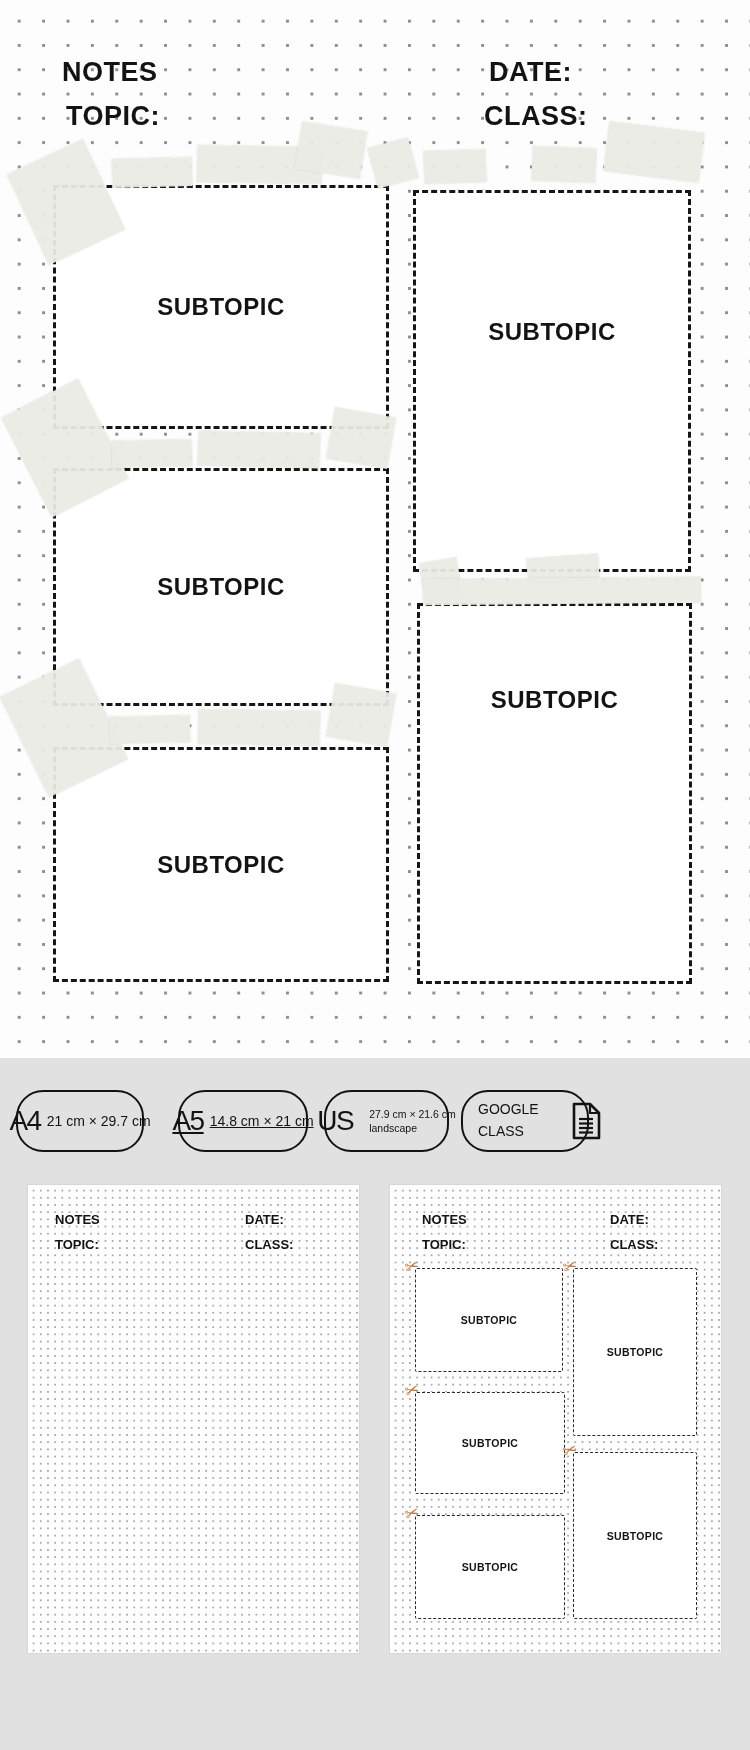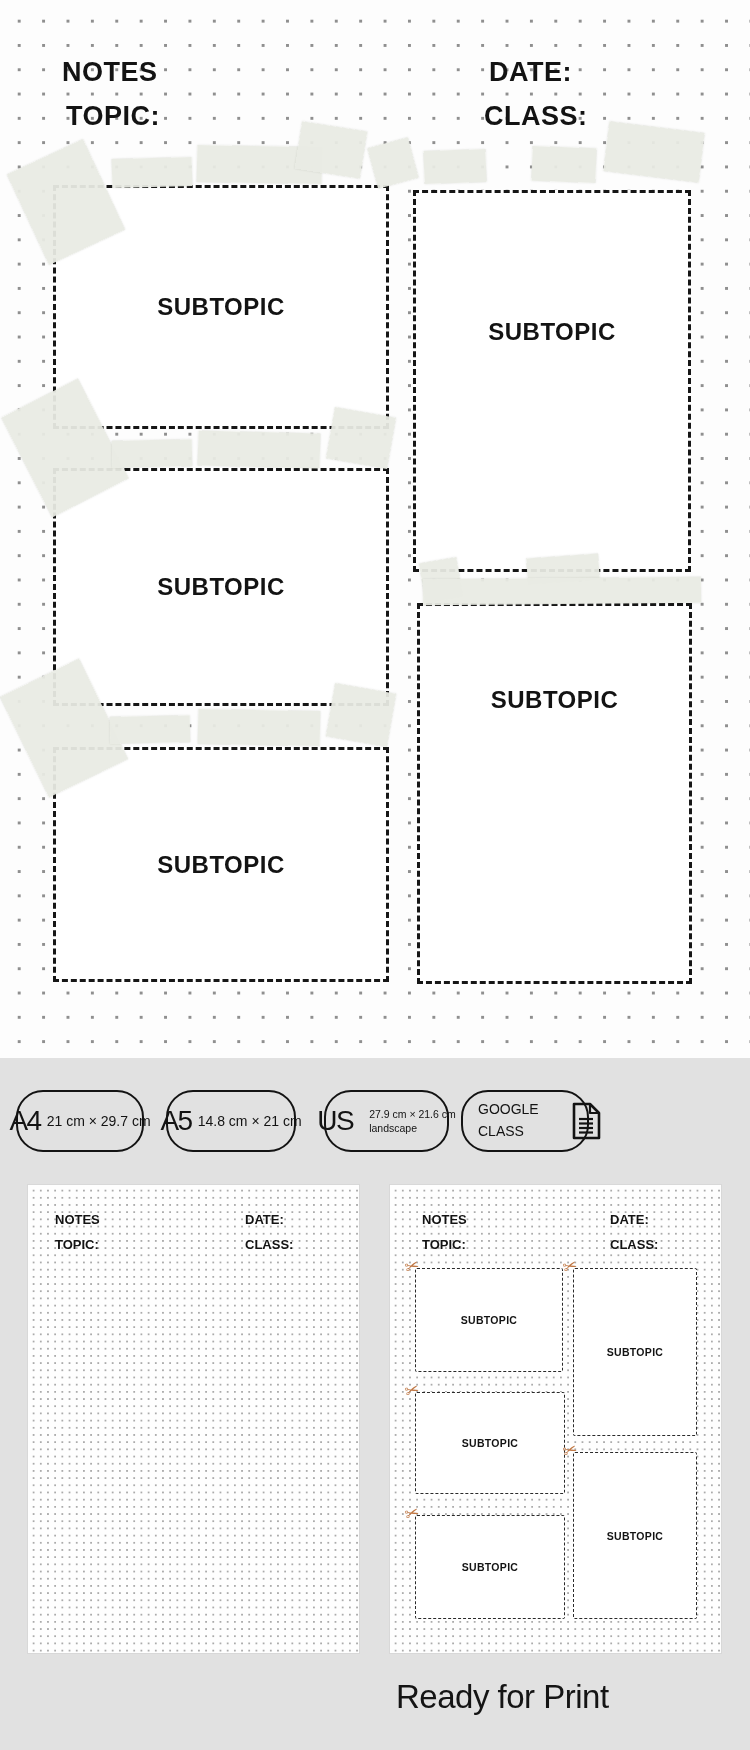--- a/index.html
+++ b/index.html
@@ -99,21 +99,21 @@
     <div class="tape" style="left:422px;top:560px;width:38px;height:40px;transform:rotate(-10deg);"></div>
     <div class="tape" style="left:527px;top:556px;width:72px;height:26px;transform:rotate(-4deg);"></div>
     <div class="tape" style="left:423px;top:578px;width:278px;height:26px;transform:rotate(-.5deg);"></div>
   </div>
 
   <div class="badge" style="left:16px;width:128px;">
     <span class="code">A4</span>
     <span class="dims">21 cm × 29.7 cm</span>
   </div>
 
-  <div class="badge" style="left:166px;width:130px;">
+  <div class="badge" style="left:178px;width:130px;text-decoration:underline;">
     <span class="code">A5</span>
     <span class="dims">14.8 cm × 21 cm</span>
   </div>
 
   <div class="badge" style="left:324px;width:125px;">
     <span class="code">US</span>
     <span class="dimcol">
       <span>27.9 cm × 21.6 cm</span>
       <span>landscape</span>
     </span>
@@ -163,15 +163,14 @@
     <div class="pv-box" style="left:183px;top:83px;width:122px;height:166px;">
       <span class="scissors">✂</span>
       <span class="pv-lbl">SUBTOPIC</span>
     </div>
     <div class="pv-box" style="left:183px;top:267px;width:122px;height:165px;">
       <span class="scissors">✂</span>
       <span class="pv-lbl">SUBTOPIC</span>
     </div>
   </div>
 
-  <div class="caption" style="left:396px;">Ready for Print</div>
 
 </div>
 
 </body></html>

